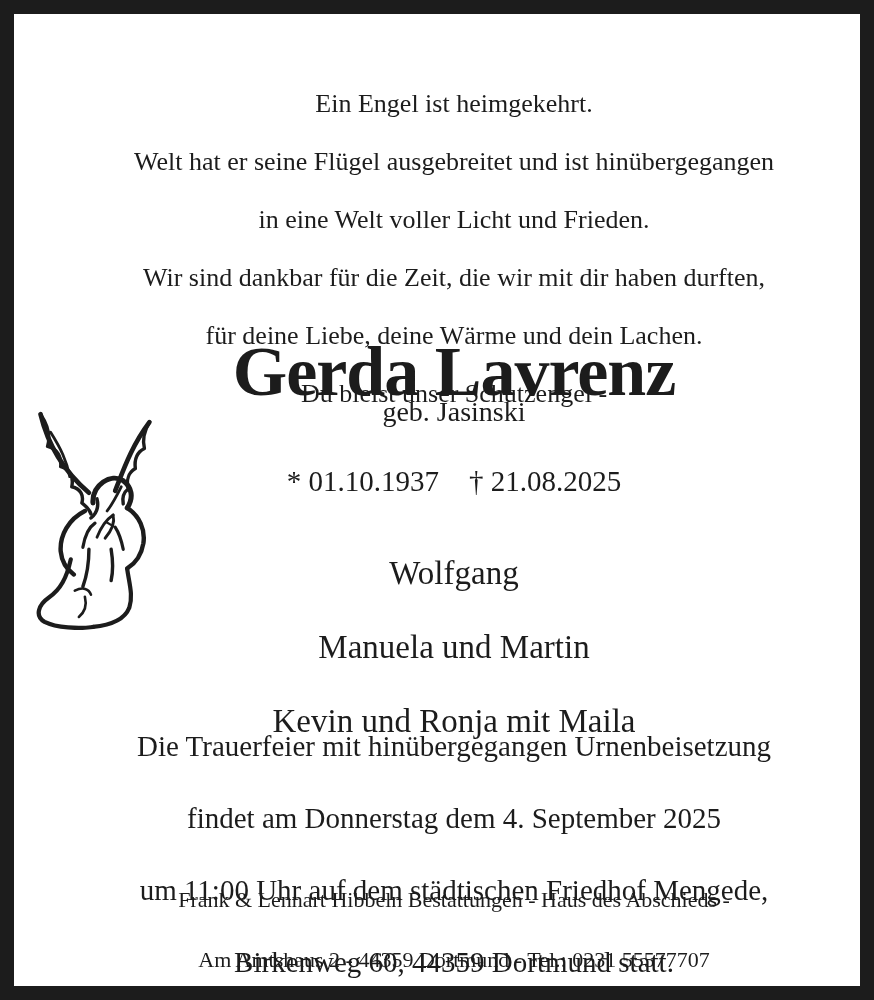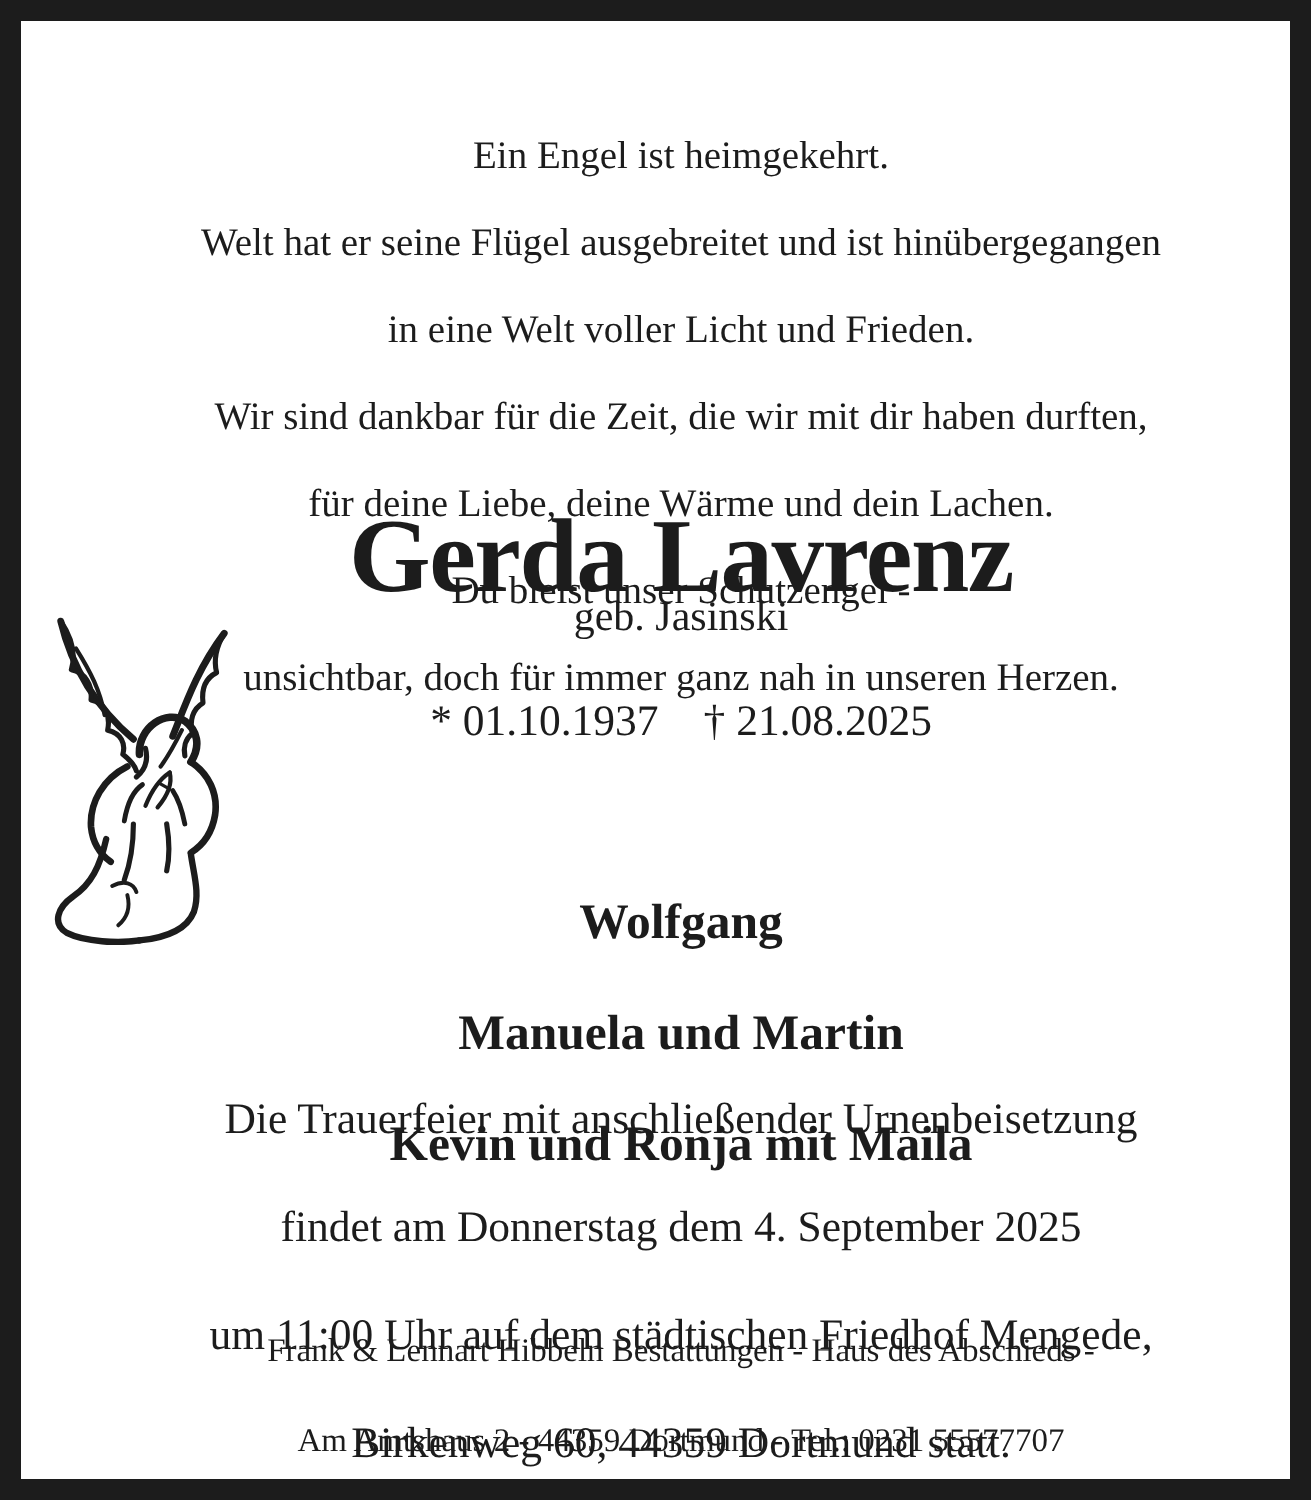--- a/index.html
+++ b/index.html
@@ -17,21 +17,21 @@
     border:14px solid var(--frame,#1c1c1c);
     box-sizing:border-box;
   }
   .block{position:absolute;left:0;right:0;text-align:center;white-space:pre-line;padding-left:34px;}
   .poem{top:60px;font-size:26px;line-height:29px;}
   .name{top:284px;font-size:70px;line-height:92px;font-weight:bold;letter-spacing:-1px;margin-top:42px;}
   .maiden{top:396px;font-size:28px;line-height:32px;}
   .dates{top:432px;font-size:29px;line-height:33px;}
   .dates .death{margin-left:30px;}
   .memorial-heading{top:491px;font-size:29px;line-height:33px;}
-  .mourners{top:560px;font-size:33px;line-height:37px;font-weight:bold;}
+  .mourners{top:518px;font-size:33px;line-height:37px;font-weight:normal;}
   .service{top:692px;font-size:29px;line-height:36px;}
   .home{top:855px;font-size:22px;line-height:30px;}
   .angel{
     position:absolute;left:24px;top:398px;width:146px;height:232px;
   }
   .angel svg{width:100%;height:100%;}
   .angel path{fill:none;stroke:var(--ink,#1c1c1c);stroke-linecap:round;stroke-linejoin:round;}
 </style>
 </head>
 <body>
@@ -39,21 +39,20 @@
 <div class="page">
   <div class="frame"></div>
 
   <div class="block poem">
     <div>Ein Engel ist heimgekehrt.</div>
     <div>Welt hat er seine Flügel ausgebreitet und ist hinübergegangen</div>
     <div>in eine Welt voller Licht und Frieden.</div>
     <div>Wir sind dankbar für die Zeit, die wir mit dir haben durften,</div>
     <div>für deine Liebe, deine Wärme und dein Lachen.</div>
     <div>Du bleist unser Schutzengel -</div>
-    <div>unsichtbar, doch für immer ganz nah in unseren Herzen.</div>
   </div>
 
   <div class="block name">Gerda Lavrenz</div>
   <div class="block maiden">geb. Jasinski</div>
 
   <div class="block dates">
     <span class="birth">* 01.10.1937</span><span class="death">† 21.08.2025</span>
   </div>
 
   <div class="angel">
@@ -90,21 +89,21 @@
     </svg>
   </div>
 
   <div class="block mourners">
     <div>Wolfgang</div>
     <div>Manuela und Martin</div>
     <div>Kevin und Ronja mit Maila</div>
   </div>
 
   <div class="block service">
-    <div>Die Trauerfeier mit anschließender Urnenbeisetzung</div>
+    <div>Die Trauerfeier mit hinübergegangen Urnenbeisetzung</div>
     <div>findet am Donnerstag dem 4. September 2025</div>
     <div>um 11:00 Uhr auf dem städtischen Friedhof Mengede,</div>
     <div>Birkenweg 60, 44359 Dortmund statt.</div>
   </div>
 
   <div class="block home">
     <div>Frank &amp; Lennart Hibbeln Bestattungen - Haus des Abschieds -</div>
     <div>Am Amtshaus 2 - 44359 Dortmund - Tel.: 0231 55577707</div>
   </div>
 </div>

